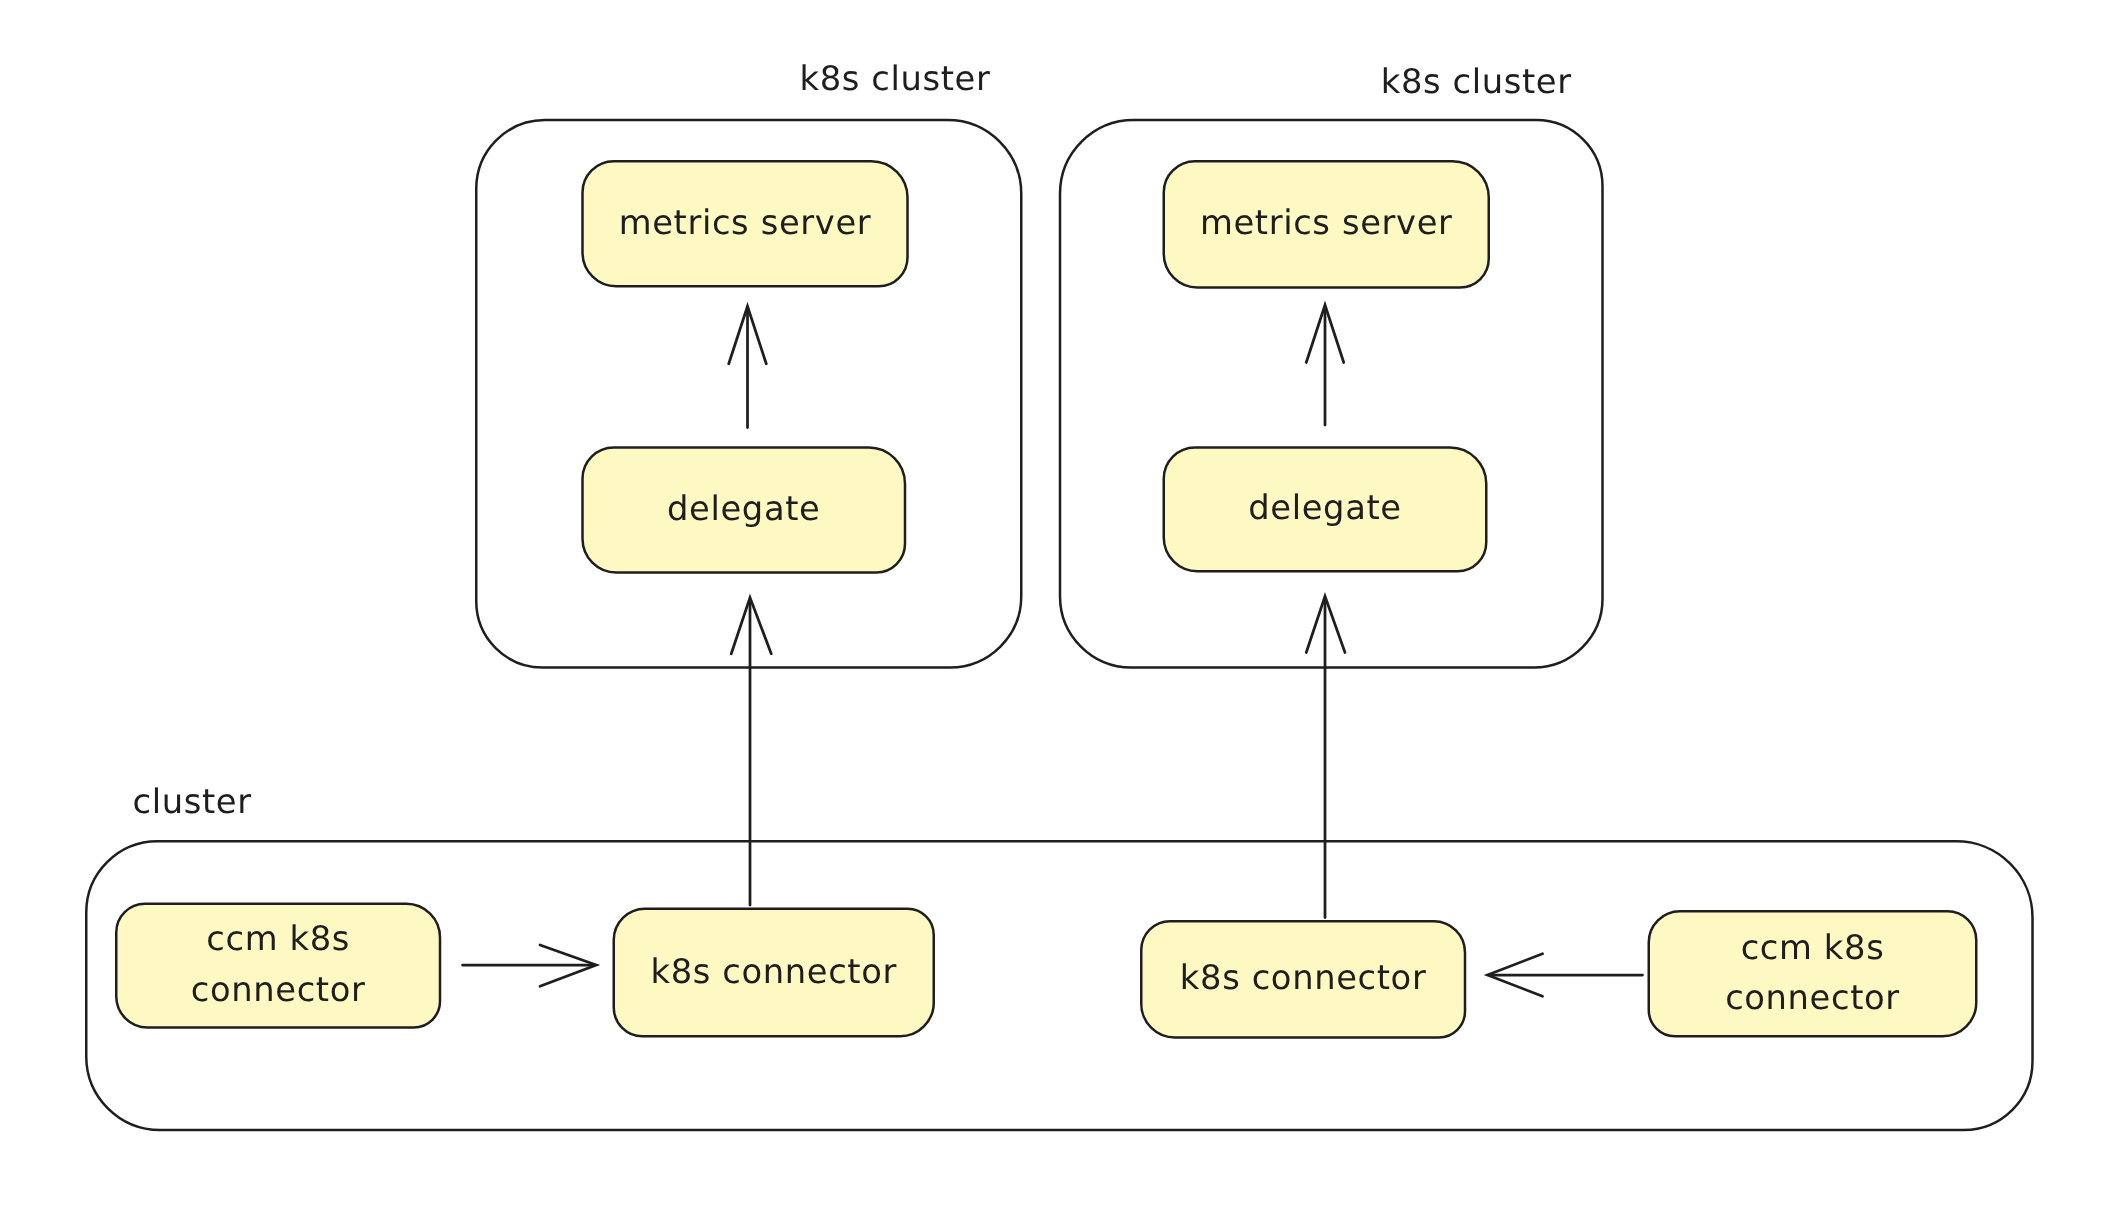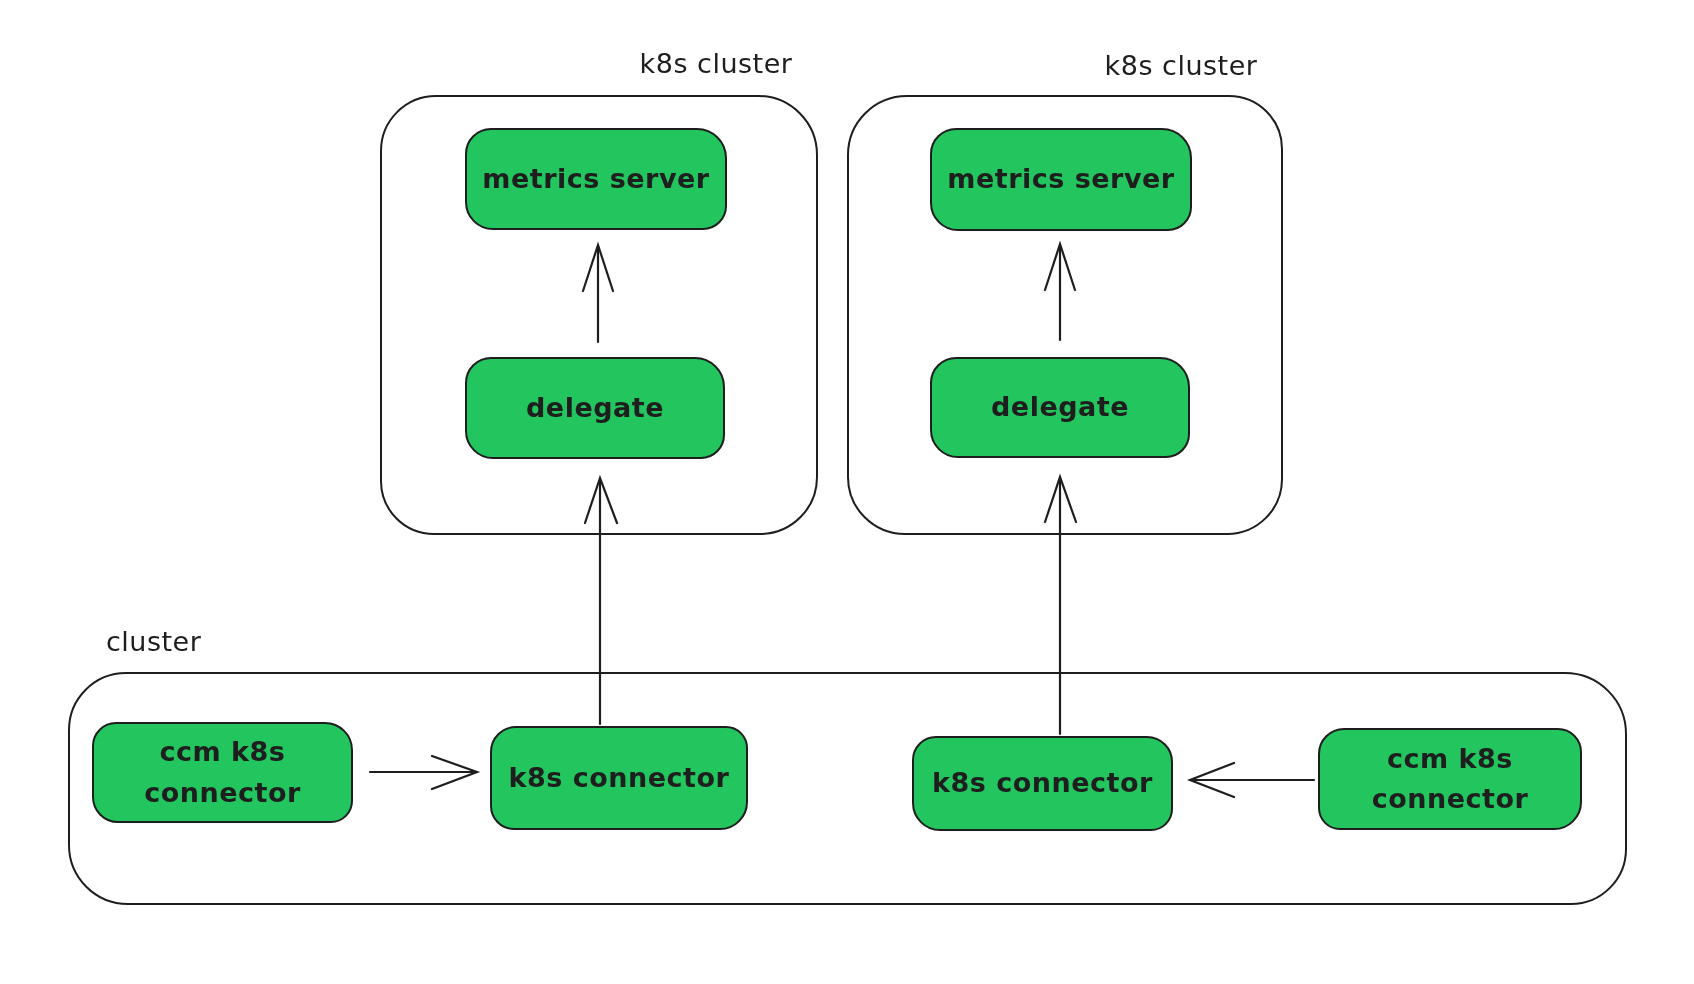--- a/index.html
+++ b/index.html
@@ -22,22 +22,21 @@
   }
   .container-box { border-radius: 56px 60px 58px 54px; }
   .node {
     border-radius: 26px 30px 24px 28px;
     display: flex;
     align-items: center;
     justify-content: center;
     text-align: center;
     font-size: 27px;
     letter-spacing: 0.5px;
-    background: #22c55e;
-    font-weight: bold;
+    background: #fef9c3;
   }
   .node .node-label { line-height: 1.5; }
   .wrap-narrow { display: inline-block; max-width: 185px; }
   .free-label {
     position: absolute;
     font-size: 27px;
     letter-spacing: 0.5px;
     white-space: nowrap;
     text-align: center;
   }

